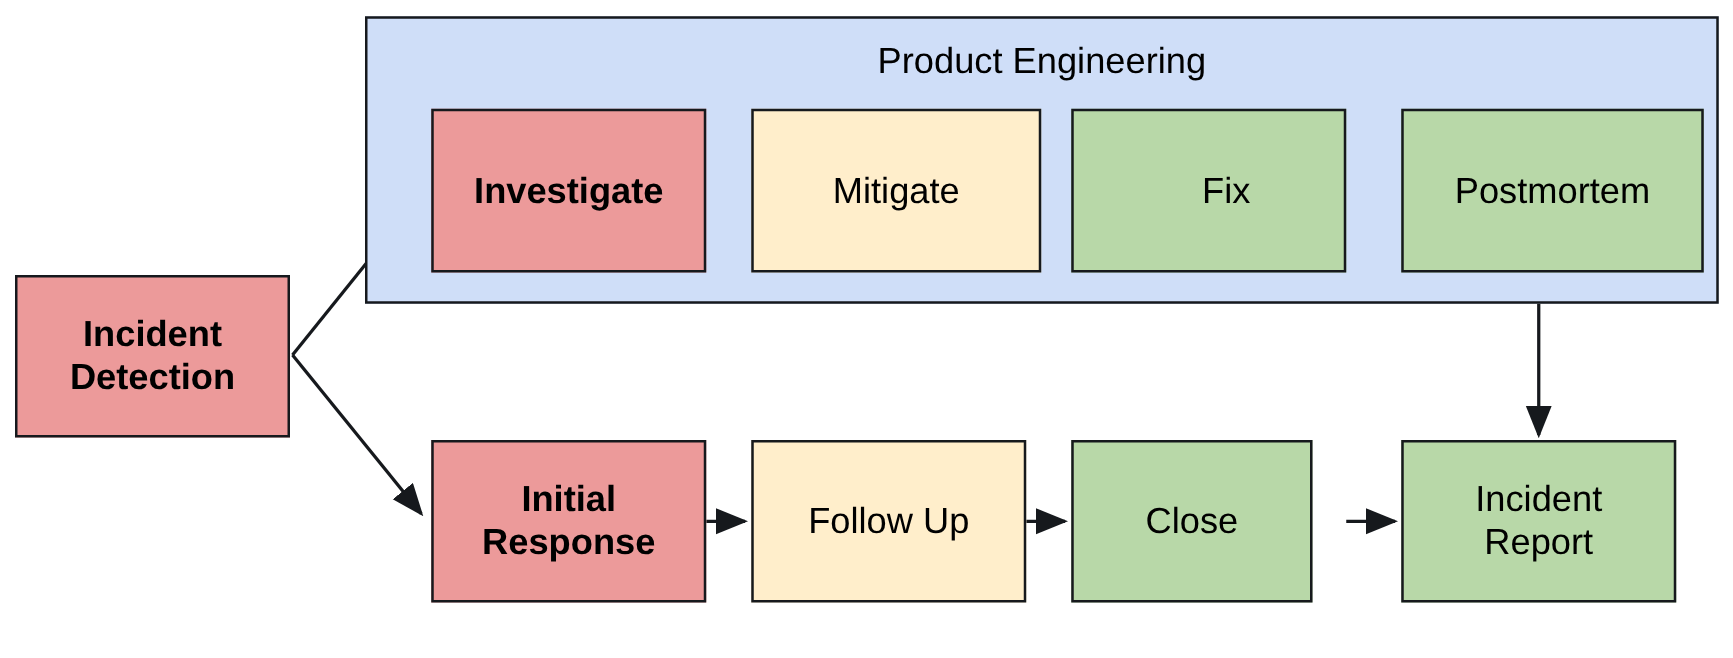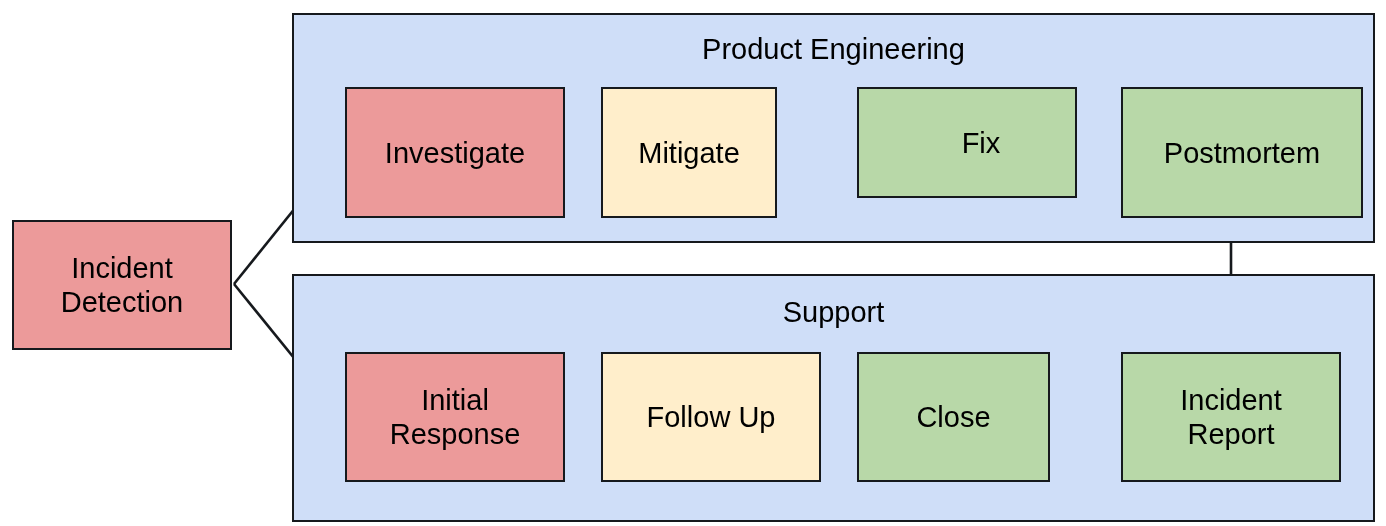--- a/index.html
+++ b/index.html
@@ -46,21 +46,21 @@
     border: 2px solid #16191d;
     display: flex;
     align-items: center;
     justify-content: center;
     text-align: center;
     font-size: 29px;
     line-height: 34px;
     color: #000000;
     white-space: pre-line;
   }
-  .fill-red   { background: #ec9a9a; }
+  .fill-red   { background: #ec9a9a; font-weight: bold; }
   .fill-amber { background: #ffeecb; }
   .fill-green { background: #b8d8a8; }
 </style>
 </head>
 <body>
 
 <div id="canvas">
 
   <svg id="edges" viewBox="0 0 1386 526">
     <defs>
@@ -87,35 +87,32 @@
   </div>
 
   <div class="lane" style="left:292px; top:13px; width:1083px; height:230px;">
     <div class="lane-title" style="top:18px;">Product Engineering</div>
   </div>
 
   <div class="node fill-red" style="left:345px; top:87px; width:220px; height:131px;">
     <span>Investigate</span>
   </div>
 
-  <div class="node fill-amber" style="left:601px; top:87px; width:176px; height:131px;">
+  <div class="node fill-amber" style="left:601px; top:87px; width:232px; height:131px;">
     <span>Mitigate</span>
   </div>
 
-  <div class="node fill-green" style="left:857px; top:87px; width:220px; height:111px;padding-left:28px;">
+  <div class="node fill-green" style="left:857px; top:87px; width:220px; height:131px;padding-left:28px;">
     <span>Fix</span>
   </div>
 
   <div class="node fill-green" style="left:1121px; top:87px; width:242px; height:131px;">
     <span>Postmortem</span>
   </div>
 
-  <div class="lane" style="left:292px; top:274px; width:1083px; height:248px;">
-    <div class="lane-title" style="top:20px;">Support</div>
-  </div>
 
   <div class="node fill-red" style="left:345px; top:352px; width:220px; height:130px;">
     <span>Initial
 Response</span>
   </div>
 
   <div class="node fill-amber" style="left:601px; top:352px; width:220px; height:130px;">
     <span>Follow Up</span>
   </div>
 

